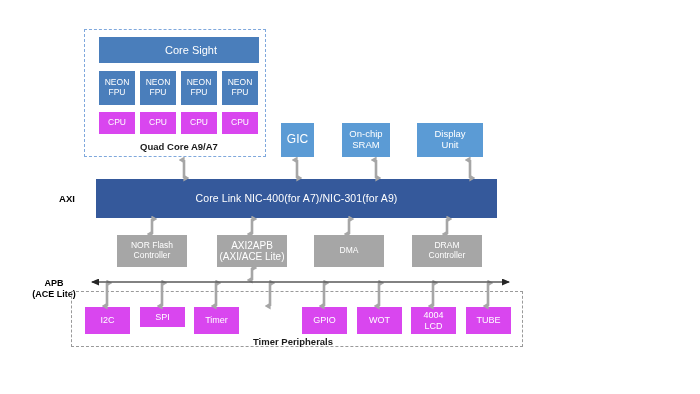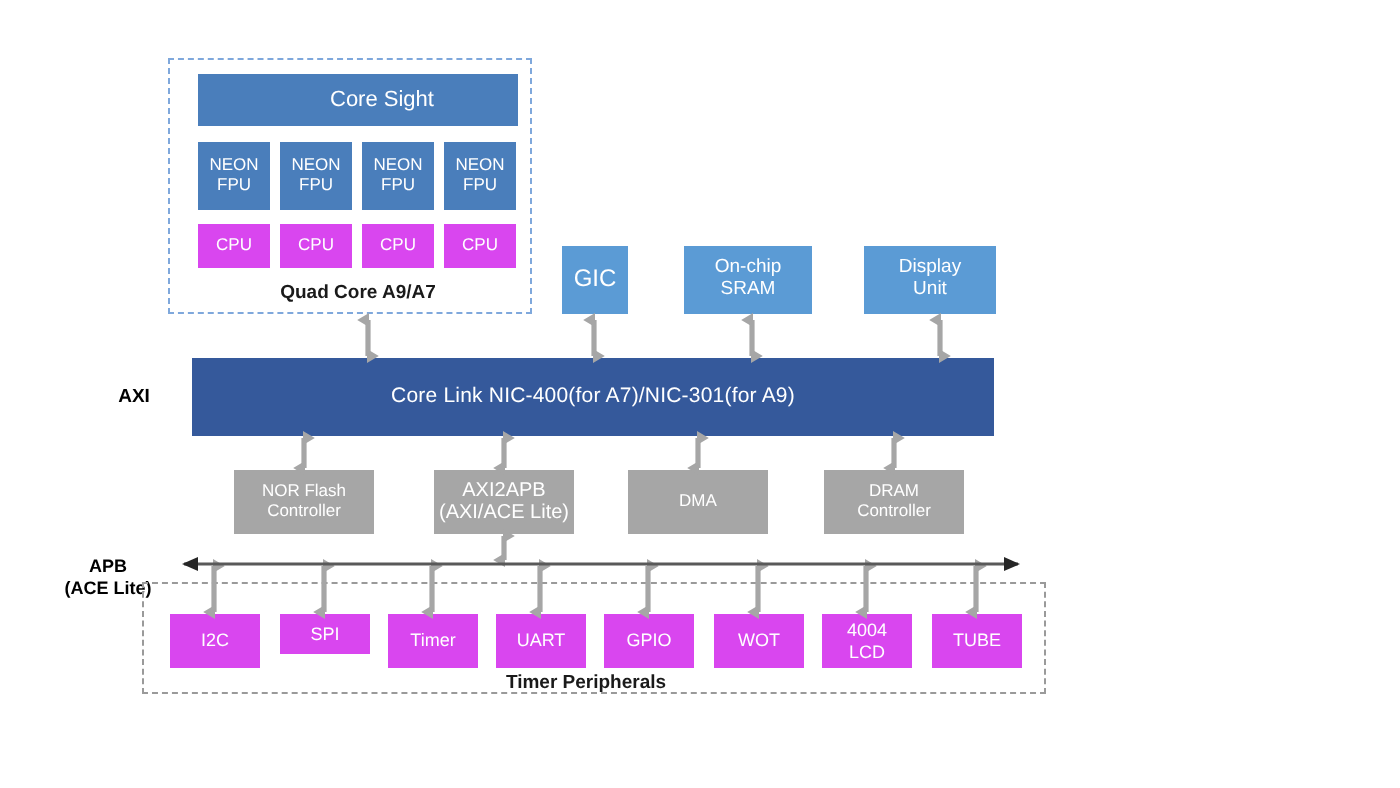--- a/index.html
+++ b/index.html
@@ -90,23 +90,23 @@
 FPU</div>
 
   <div class="blk blue-mid" style="left:99px; top:112px; width:36px; height:22px; font-size:8.5px;">CPU</div>
   <div class="blk blue-mid" style="left:140px; top:112px; width:36px; height:22px; font-size:8.5px;">CPU</div>
   <div class="blk blue-mid" style="left:181px; top:112px; width:36px; height:22px; font-size:8.5px;">CPU</div>
   <div class="blk blue-mid" style="left:222px; top:112px; width:36px; height:22px; font-size:8.5px;">CPU</div>
 
   <div class="caption" style="left:99px; top:141px; width:160px; font-size:9.5px; font-weight:bold;">Quad Core A9/A7</div>
 
   <div class="blk blue-light" style="left:281px; top:123px; width:33px; height:34px; font-size:12px;">GIC</div>
-  <div class="blk blue-light" style="left:342px; top:123px; width:64px; height:34px; font-size:9.5px;">On-chip
+  <div class="blk blue-light" style="left:342px; top:123px; width:48px; height:34px; font-size:9.5px;">On-chip
 SRAM</div>
-  <div class="blk blue-light" style="left:432px; top:123px; width:66px; height:34px; font-size:9.5px;">Display
+  <div class="blk blue-light" style="left:417px; top:123px; width:66px; height:34px; font-size:9.5px;">Display
 Unit</div>
 
   <div class="side-label" style="left:46px; top:193px; width:42px; font-size:9.5px;">AXI</div>
   <div class="blk blue-dark" style="left:96px; top:179px; width:401px; height:39px; font-size:10.5px; letter-spacing:0.1px;">Core Link        NIC-400(for A7)/NIC-301(for  A9)</div>
 
   <div class="blk gray-blk" style="left:117px; top:235px; width:70px; height:32px; font-size:8.5px;">NOR Flash
 Controller</div>
   <div class="blk gray-blk" style="left:217px; top:235px; width:70px; height:32px; font-size:10px;">AXI2APB
 (AXI/ACE Lite)</div>
   <div class="blk gray-blk" style="left:314px; top:235px; width:70px; height:32px; font-size:8.5px;">DMA</div>
@@ -114,21 +114,20 @@
 Controller</div>
 
   <div class="side-label" style="left:20px; top:278px; width:68px; font-size:9px;">APB
 (ACE Lite)</div>
 
   <div class="periph-box" style="left:71px; top:291px; width:452px; height:56px;"></div>
 
   <div class="blk blue-mid" style="left:85px; top:307px; width:45px; height:27px; font-size:9px;">I2C</div>
   <div class="blk blue-mid" style="left:140px; top:307px; width:45px; height:20px; font-size:9px;">SPI</div>
   <div class="blk blue-mid" style="left:194px; top:307px; width:45px; height:27px; font-size:9px;">Timer</div>
-  <div class="blk blue-mid" style="left:248px; top:307px; width:45px; height:27px; font-size:9px;">UART</div>
   <div class="blk blue-mid" style="left:302px; top:307px; width:45px; height:27px; font-size:9px;">GPIO</div>
   <div class="blk blue-mid" style="left:357px; top:307px; width:45px; height:27px; font-size:9px;">WOT</div>
   <div class="blk blue-mid" style="left:411px; top:307px; width:45px; height:27px; font-size:9px;">4004
 LCD</div>
   <div class="blk blue-mid" style="left:466px; top:307px; width:45px; height:27px; font-size:9px;">TUBE</div>
 
   <div class="caption" style="left:193px; top:336px; width:200px; font-size:9.5px; font-weight:bold;">Timer Peripherals</div>
 
   <svg class="overlay" viewBox="0 0 700 394" xmlns="http://www.w3.org/2000/svg">
     <defs>

